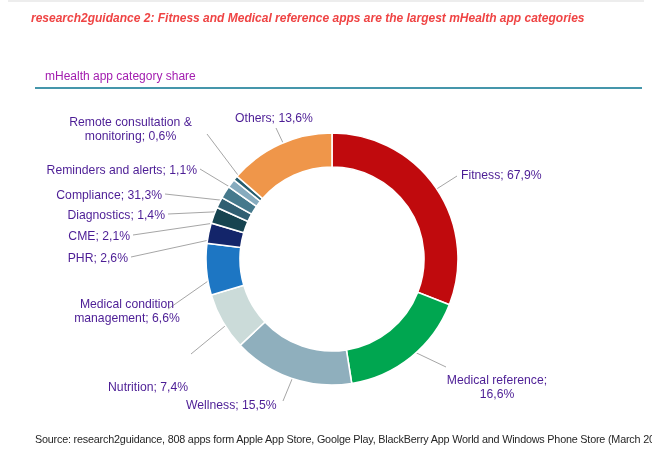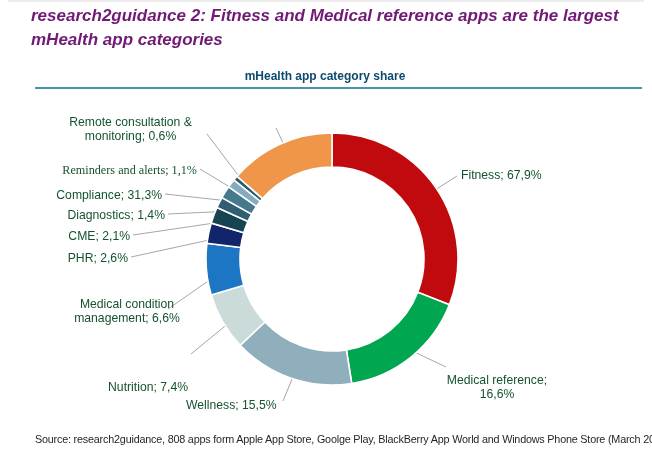--- a/index.html
+++ b/index.html
@@ -2,43 +2,43 @@
 <html><head>
 <meta charset="utf-8">
 <style>
   html,body{margin:0;padding:0;background:#ffffff;}
   .stage{
     position:relative;width:652px;height:464px;background:#ffffff;overflow:hidden;
     font-family:"Liberation Sans", sans-serif;
   }
   .top-edge{position:absolute;left:8px;top:0;width:636px;height:2px;background:#ededed;}
   .title{
-    position:absolute;left:31px;top:4px;width:622px;
-    font-size:17px;font-weight:700;font-style:italic;color:#701a75;line-height:1.42;
+    position:absolute;left:31px;top:10px;width:622px;
+    font-size:12px;font-weight:700;font-style:italic;color:#ef4444;line-height:1.42;
   }
   .subtitle{
     position:absolute;left:45px;top:69px;width:560px;
-    font-size:12px;font-weight:700;color:#0c4a6e;text-align:center;
+    font-size:12px;font-weight:400;color:#a21caf;
   }
   .subtitle-rule{position:absolute;left:35px;top:87px;width:607px;height:2px;background:#4596ab;}
   .chart-svg{position:absolute;left:0;top:0;width:652px;height:464px;}
   .lbl{
-    position:absolute;font-size:12.2px;font-weight:400;color:#14532d;line-height:1.18;
+    position:absolute;font-size:12.2px;font-weight:400;color:#4c1d95;line-height:1.18;
   }
   .nowrap{white-space:nowrap;}
   .lbl-fitness{left:461px;top:168px;text-align:left;}
   .lbl-medref{left:441px;top:357px;width:112px;text-align:center;margin-top:16px;}
   .lbl-wellness{left:186px;top:398px;width:110px;text-align:left;}
   .lbl-nutrition{right:464px;top:349px;text-align:right;margin-top:31px;}
   .lbl-mcm{left:73px;top:297px;width:108px;text-align:center;}
   .lbl-phr{right:524px;top:251px;text-align:right;padding-left:8px;}
   .lbl-cme{right:522px;top:229px;text-align:right;}
   .lbl-diagnostics{right:487px;top:208px;text-align:right;}
   .lbl-compliance{right:490px;top:188px;text-align:right;}
-  .lbl-reminders{right:455px;top:163px;text-align:right;font-family:Liberation Serif, serif;}
+  .lbl-reminders{right:455px;top:163px;text-align:right;}
   .lbl-remote{left:63px;top:115px;width:135px;text-align:center;}
   .lbl-others{left:224px;top:111px;width:100px;text-align:center;}
   .source{
     position:absolute;left:35px;top:433px;width:610px;
     font-size:10.8px;letter-spacing:-0.2px;color:#262626;white-space:nowrap;
   }
 </style>
 </head>
 <body>
 
@@ -85,15 +85,16 @@
   <div class="lbl lbl-medref">Medical reference; 16,6%</div>
   <div class="lbl lbl-wellness nowrap">Wellness; 15,5%</div>
   <div class="lbl lbl-nutrition nowrap">Nutrition; 7,4%</div>
   <div class="lbl lbl-mcm">Medical condition management; 6,6%</div>
   <div class="lbl lbl-phr nowrap">PHR; 2,6%</div>
   <div class="lbl lbl-cme nowrap">CME; 2,1%</div>
   <div class="lbl lbl-diagnostics nowrap">Diagnostics; 1,4%</div>
   <div class="lbl lbl-compliance nowrap">Compliance; 31,3%</div>
   <div class="lbl lbl-reminders nowrap">Reminders and alerts; 1,1%</div>
   <div class="lbl lbl-remote">Remote consultation &amp; monitoring; 0,6%</div>
+  <div class="lbl lbl-others nowrap">Others; 13,6%</div>
 
   <div class="source">Source: research2guidance,  808 apps form Apple App Store, Goolge Play, BlackBerry App World and Windows Phone Store (March 2014)</div>
 </div>
 
 </body></html>

